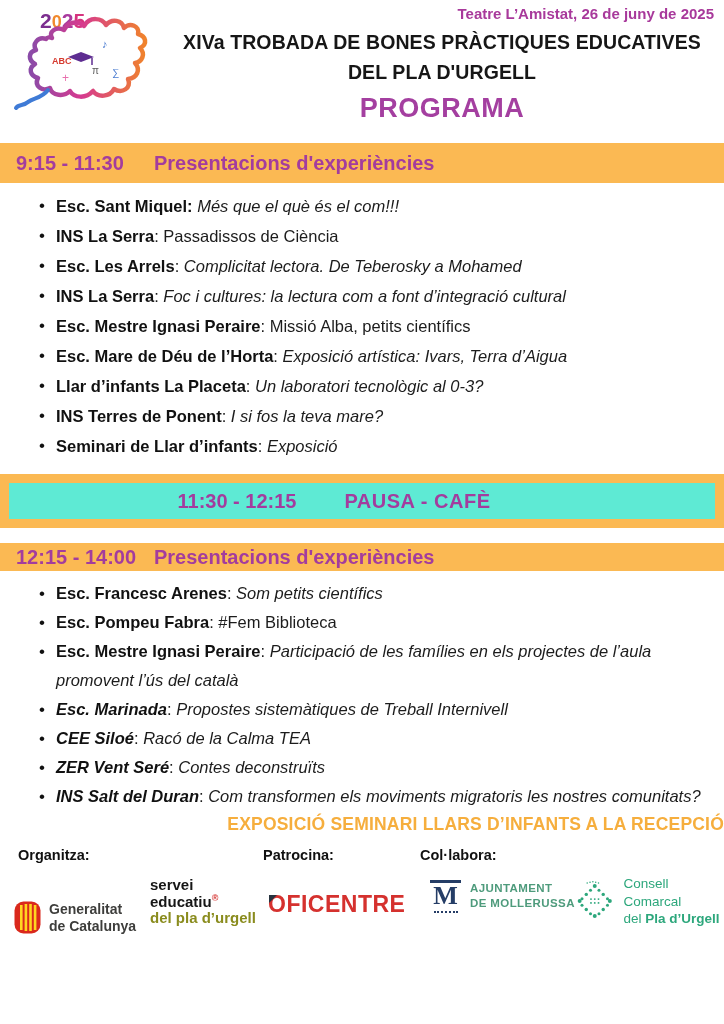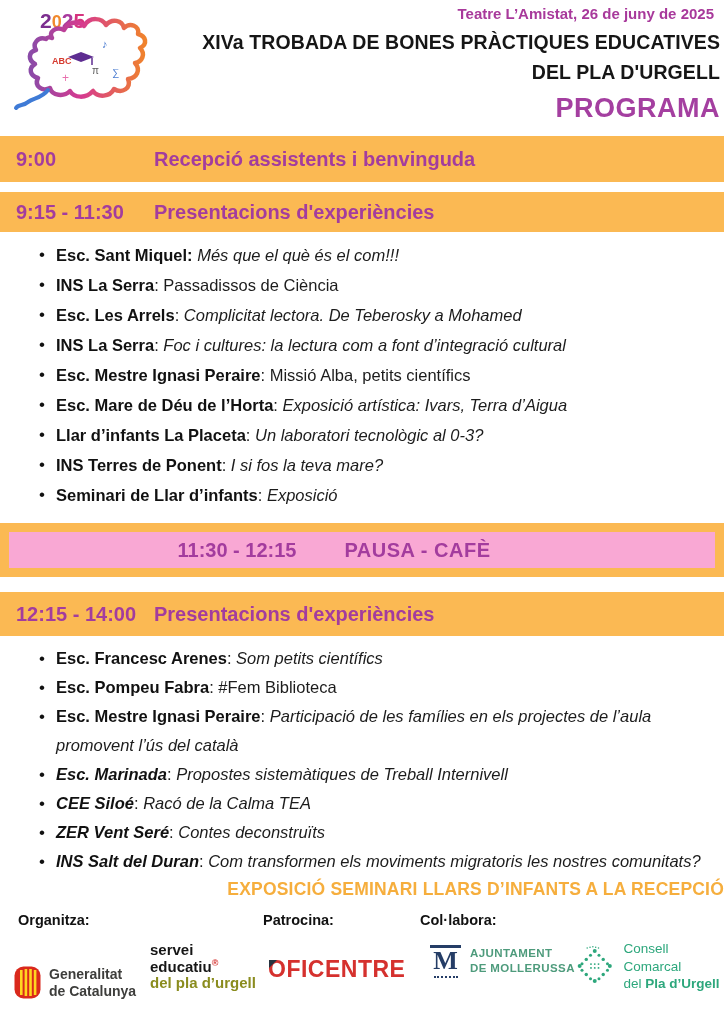--- a/index.html
+++ b/index.html
@@ -3,47 +3,47 @@
 <meta charset="utf-8">
 <style>
   html,body{margin:0;padding:0;background:#fff;}
   .page{position:relative;width:724px;height:1024px;background:#fff;overflow:hidden;
         font-family:"Liberation Sans",sans-serif;color:#1a1a1a;}
 
   
   .header{position:relative;height:133px;}
   .event-info{position:absolute;top:5px;right:10px;font-size:15px;font-weight:bold;color:#A8399B;}
   .logo{position:absolute;top:2px;left:6px;width:152px;height:128px;}
-  .titles{position:absolute;left:164px;right:4px;top:31px;text-align:right;}
+  .titles{position:absolute;left:164px;right:4px;top:31px;text-align:center;}
   .title-l1,.title-l2{font-size:19.5px;font-weight:800;color:#161616;letter-spacing:.1px;}
   .title-l2{margin-top:7px;}
   .subtitle{margin-top:9px;font-size:27px;font-weight:800;color:#A43FA0;letter-spacing:.5px;}
 
   
   .bar{background:#FBB953;display:flex;align-items:center;color:#A33C9E;font-weight:bold;}
   .bar .time{flex:0 0 138px;padding-left:16px;font-size:20px;white-space:nowrap;}
   .bar .bar-title{font-size:20px;white-space:nowrap;}
   .bar-slot1{height:46px;margin-top:3px;}
   .bar-session{height:40px;margin-top:10px;}
-  .bar-session2{height:44px;margin-top:15px;}
+  .bar-session2{height:28px;margin-top:15px;}
 
   
   ul.talks{list-style:none;margin:0;padding:8px 8px 0 56px;}
   .talks li{position:relative;font-size:16.5px;line-height:30px;color:#1c1c1c;max-width:660px;}
   .talks li::before{content:"\2022";position:absolute;left:-17px;top:0;color:#111;font-size:17px;}
   .talks-2 li{line-height:29px;}
   .school{font-weight:bold;font-style:normal;color:#111;}
   .school-bi{font-weight:bold;font-style:italic;color:#111;}
   .talk-i{font-style:italic;}
   .talk-r{font-style:normal;}
   .sep{font-weight:normal;}
 
   
   .pause-box{box-sizing:border-box;width:724px;height:54px;margin-top:13px;
-             border:9px solid #FBB953;background:#f9a8d4;display:flex;align-items:center;
+             border:9px solid #FBB953;background:#5eead4;display:flex;align-items:center;
              justify-content:center;gap:48px;color:#A33C9E;font-weight:bold;font-size:20px;
              transform:translateX(0);}
   .pause-box .pause-time{transform:translateX(-28px);}
   .pause-box .pause-title{transform:translateX(-28px);letter-spacing:.5px;}
 
   
   .expo-note{margin-top:3px;text-align:right;font-size:17.5px;font-weight:800;color:#F6AE3D;letter-spacing:.2px;}
 
   
   .footer{position:relative;height:110px;margin-top:12px;}
@@ -101,24 +101,20 @@
       </g>
     </svg>
 
     <div class="titles">
       <div class="title-l1">XIVa TROBADA DE BONES PRÀCTIQUES EDUCATIVES</div>
       <div class="title-l2">DEL PLA D'URGELL</div>
       <div class="subtitle">PROGRAMA</div>
     </div>
   </div>
 
-  <div class="bar bar-slot1">
-    <span class="time">9:00</span>
-    <span class="bar-title">Recepció assistents i benvinguda</span>
-  </div>
 
   <div class="bar bar-session">
     <span class="time">9:15 - 11:30</span>
     <span class="bar-title">Presentacions d'experiències</span>
   </div>
 
   <ul class="talks talks-1">
     <li><b class="school">Esc. Sant Miquel:</b><span class="sep"> </span><span class="talk-i">Més que el què és el com!!!</span></li>
     <li><b class="school">INS La Serra</b><span class="sep">: </span><span class="talk-r">Passadissos de Ciència</span></li>
     <li><b class="school">Esc. Les Arrels</b><span class="sep">: </span><span class="talk-i">Complicitat lectora. De Teberosky a Mohamed</span></li>

